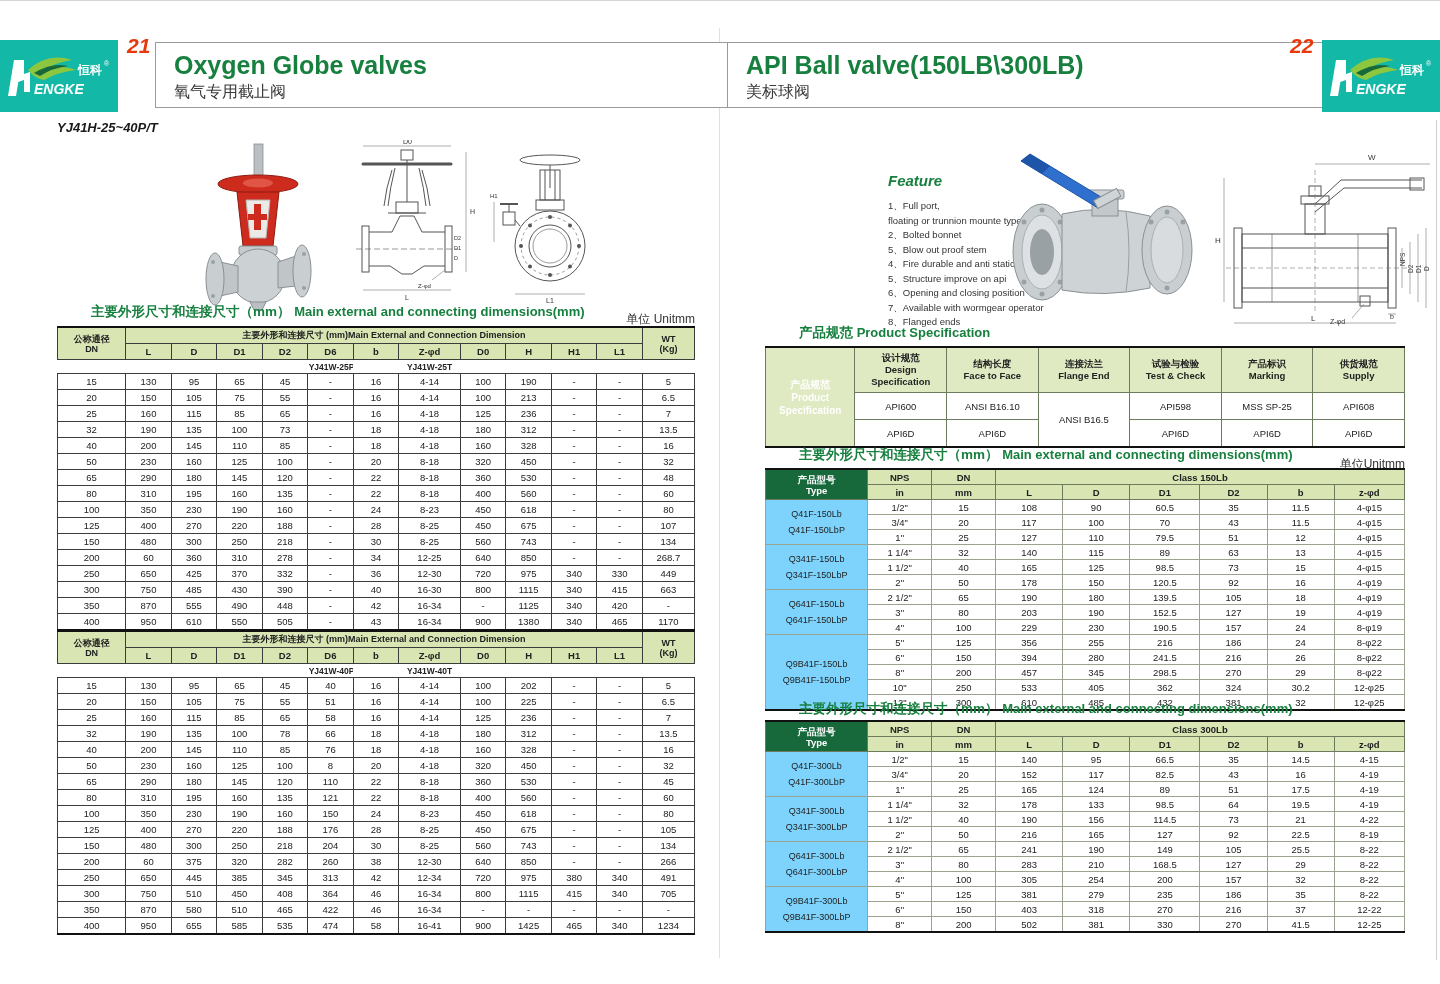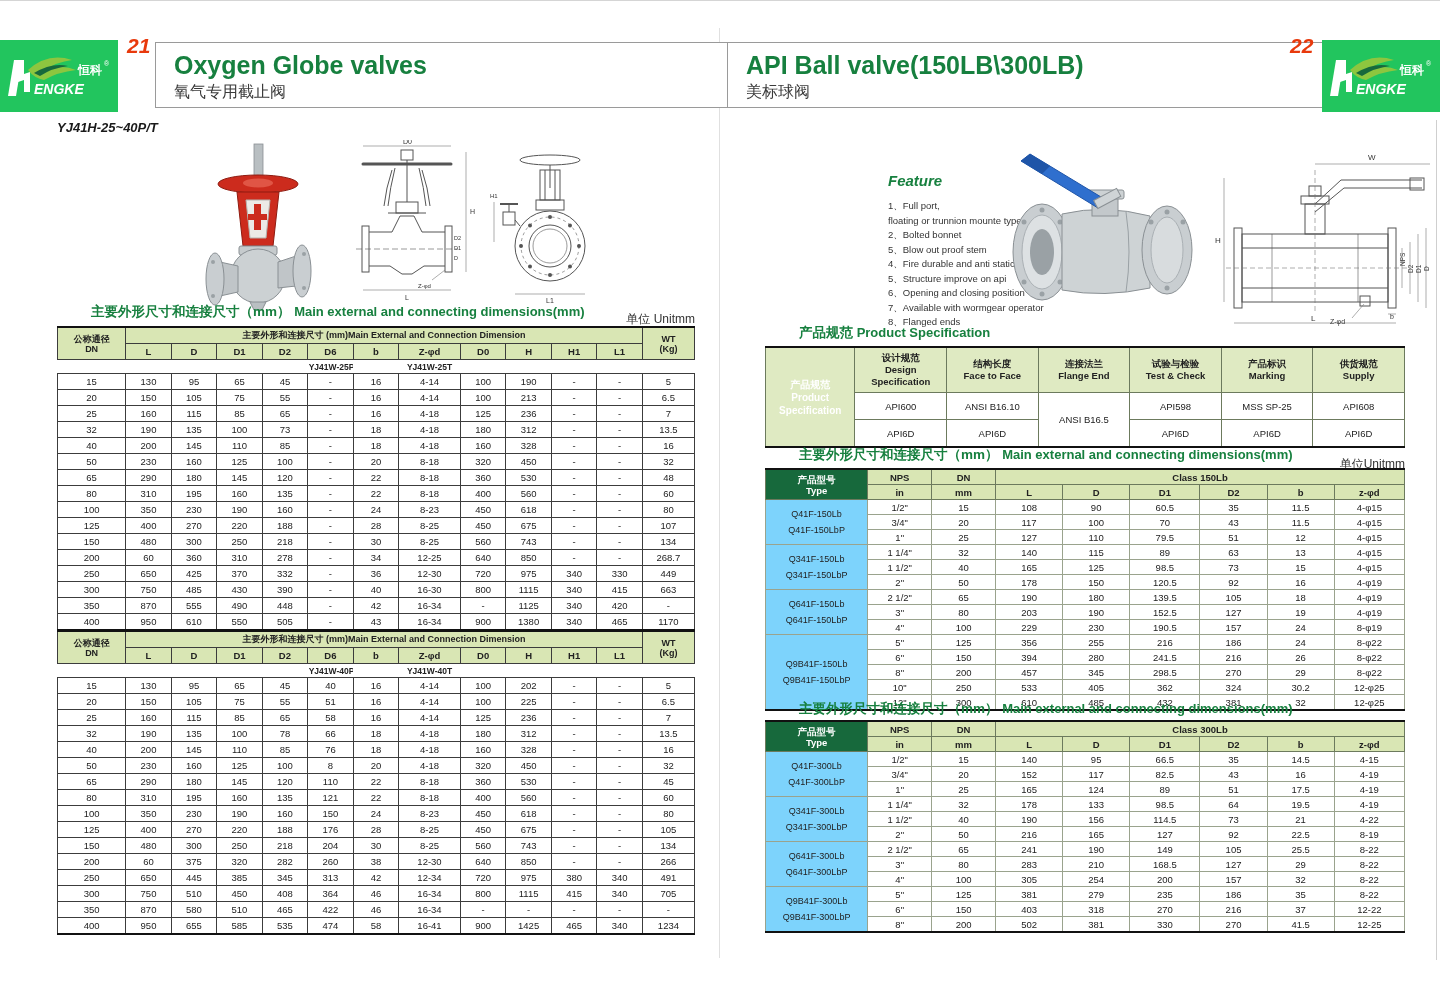--- a/index.html
+++ b/index.html
@@ -3,21 +3,21 @@
 <meta charset="utf-8">
 <style>
   html,body{margin:0;padding:0;background:#ffffff;}
   body{font-family:"Liberation Sans","DejaVu Sans",sans-serif;color:#222;}
   .sheet{position:relative;width:1440px;height:984px;background:#fff;overflow:hidden;}
   .hairline-top{position:absolute;left:0;top:0;width:1440px;height:1px;background:#d5d5d5;}
   .gutter{position:absolute;left:719px;top:28px;height:930px;width:1px;background:#e0e0e0;}
   .edge-right{position:absolute;left:1436px;top:120px;height:840px;width:1px;background:#cfcfcf;}
 
   
-  .logo-box{position:absolute;width:118px;height:72px;background:#22c55e;}
+  .logo-box{position:absolute;width:118px;height:72px;background:#14b8a6;}
   .logo-box svg{width:100%;height:100%;display:block;}
   .page-no{position:absolute;font-size:21px;font-weight:bold;color:#e8390c;font-style:italic;}
   .title-box{position:absolute;width:610px;height:66px;border:1px solid #9a9a9a;background:#fff;box-sizing:border-box;padding:7px 0 0 18px;}
   .title-en{font-size:25px;font-weight:bold;color:#17803f;letter-spacing:0;line-height:30px;}
   .title-cn{font-size:16px;color:#3a3a3a;line-height:24px;}
 
   .model-label{position:absolute;left:57px;top:120px;font-size:13px;font-weight:bold;font-style:italic;color:#1a1a1a;}
 
   
   .sec-title{position:absolute;font-size:13px;font-weight:bold;color:#17803f;}

